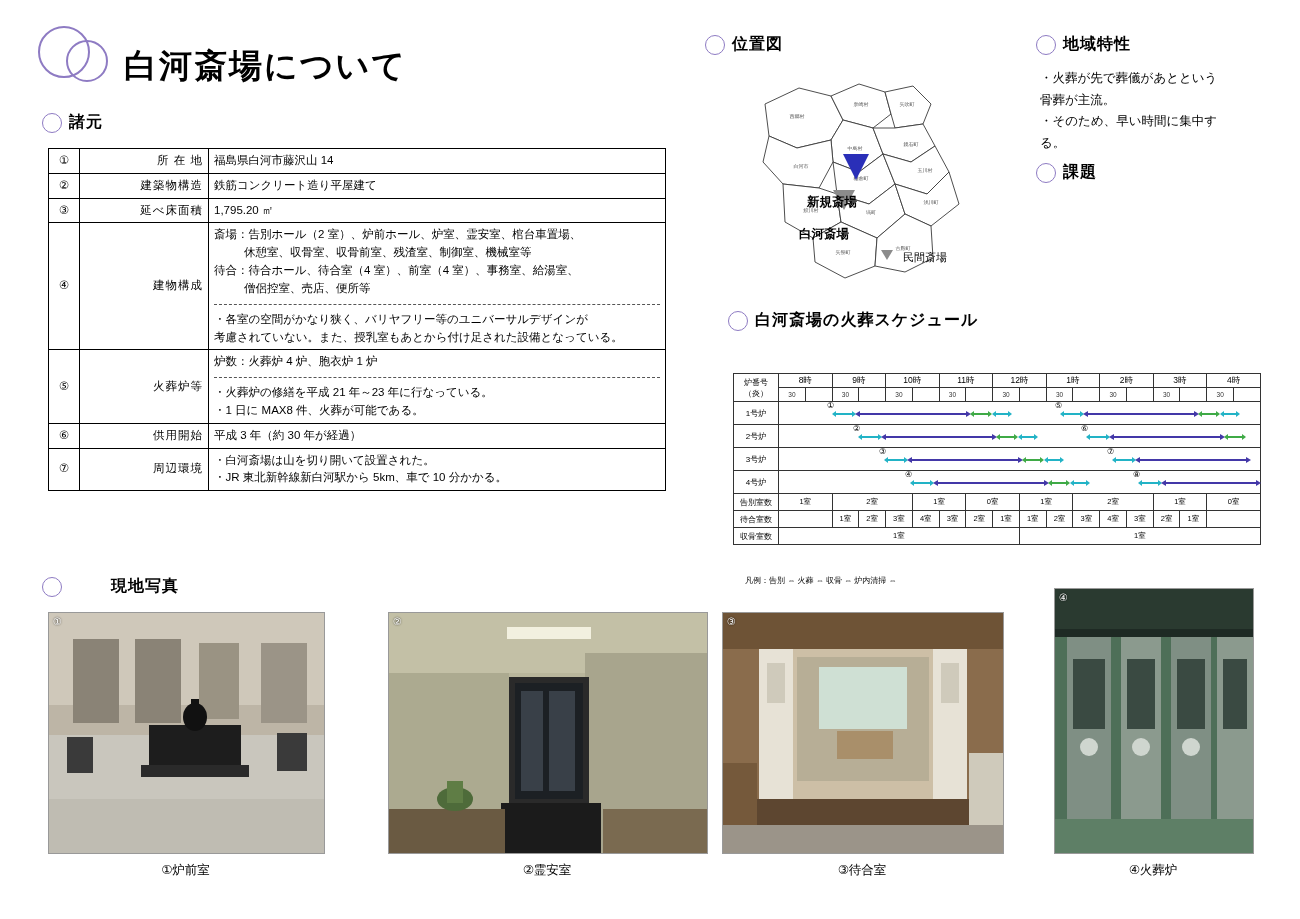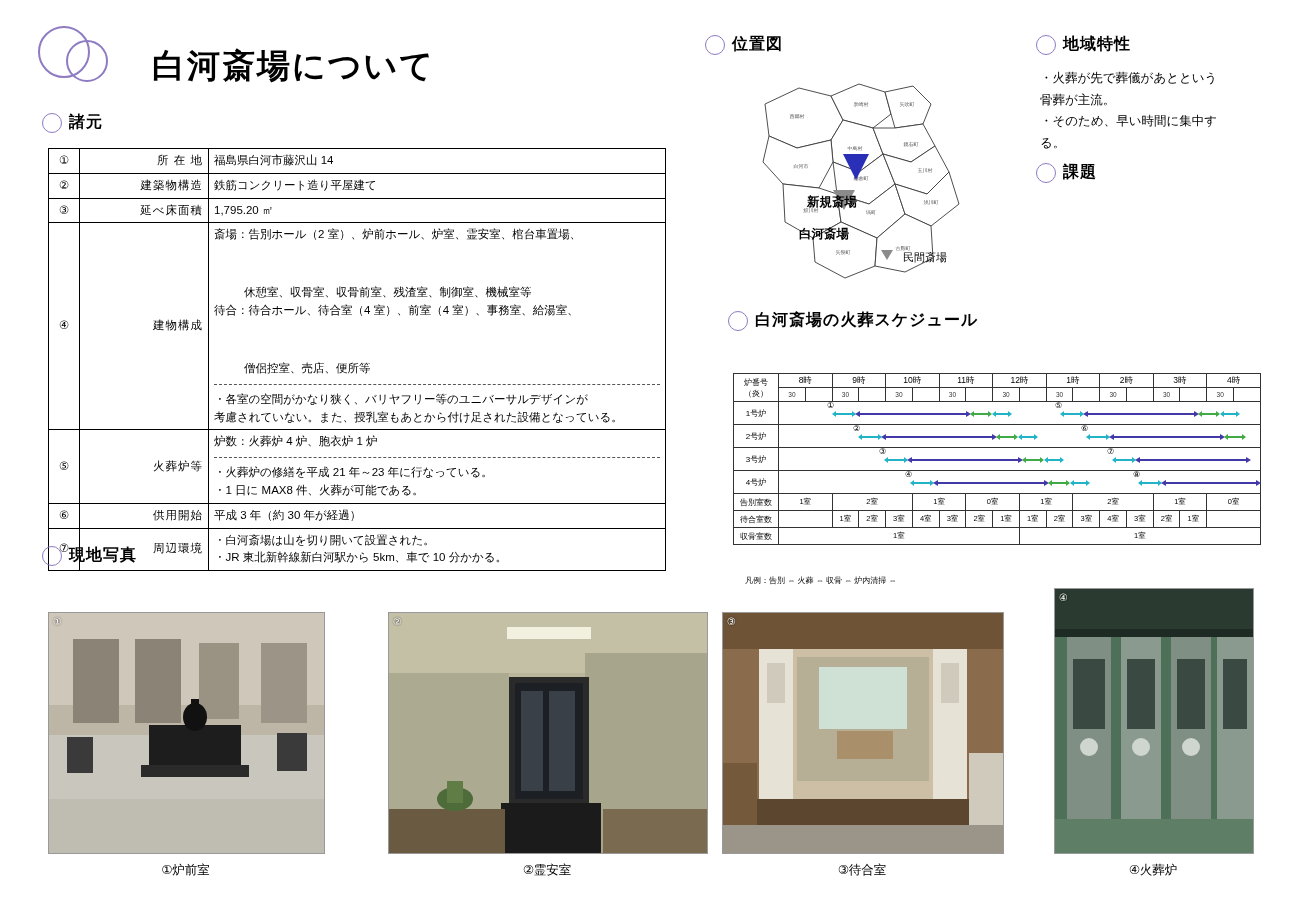--- a/index.html
+++ b/index.html
@@ -41,21 +41,20 @@
     border: 2px solid #8e7bc3;
     border-radius: 50%;
   }
   .main-title {
     position: absolute;
     left: 124px; top: 44px;
     font-size: 33px;
     font-weight: bold;
     letter-spacing: 2px;
     white-space: nowrap;
-    margin-left: 28px;
   }
   
   .sec {
     position: absolute;
     display: flex;
     align-items: center;
     white-space: nowrap;
   }
   .sec .bullet {
     width: 18px; height: 18px;
@@ -95,21 +94,21 @@
     letter-spacing: 1px;
   }
   .spec-table td.val {
     text-align: left;
   }
   .sub-sep {
     border-top: 1px dashed #555;
     margin: 6px 0 6px 0;
     height: 0;
   }
-  .indent1 { padding-left: 2.6em; display: block; margin-top: 40px; }
+  .indent1 { padding-left: 2.6em; display: block; }
   .indent0 { display: block; }
   
   .bullet-list {
     position: absolute;
     font-size: 12.5px;
     line-height: 1.72;
     white-space: nowrap;
   }
   .bullet-list div { white-space: nowrap; }
   
@@ -299,21 +298,21 @@
       <td class="num">⑦</td>
       <td class="lbl">周辺環境</td>
       <td class="val">
         <span class="indent0">・白河斎場は山を切り開いて設置された。</span>
         <span class="indent0">・JR 東北新幹線新白河駅から 5km、車で 10 分かかる。</span>
       </td>
     </tr>
   </tbody>
     </table>
 
-  <div class="sec" style="left:42px; top:545px;">
+  <div class="sec" style="left:42px; top:576px;gap:42px;">
     <span class="bullet"></span>
     <span class="sec-label">現地写真</span>
   </div>
 
   <div class="photo" style="left:48px; top:612px; width:275px; height:240px; background:#cfc9bd;">
     <svg width="275" height="240" viewBox="0 0 275 240">
       <rect x="0" y="0" width="275" height="240" fill="#d8d2c6"></rect>
       <rect x="0" y="0" width="275" height="92" fill="#cfc8ba"></rect>
       <rect x="0" y="92" width="275" height="30" fill="#bdb5a6"></rect>
       <rect x="0" y="122" width="275" height="118" fill="#c9c6bd"></rect>

